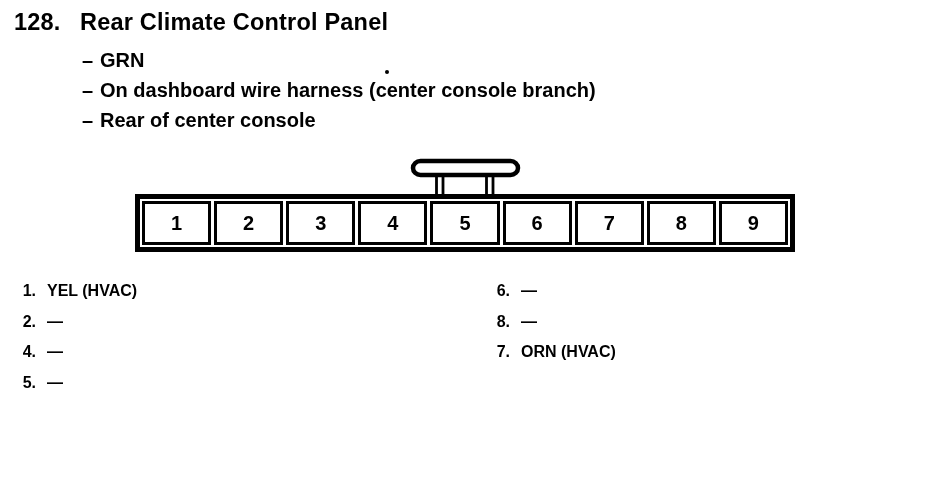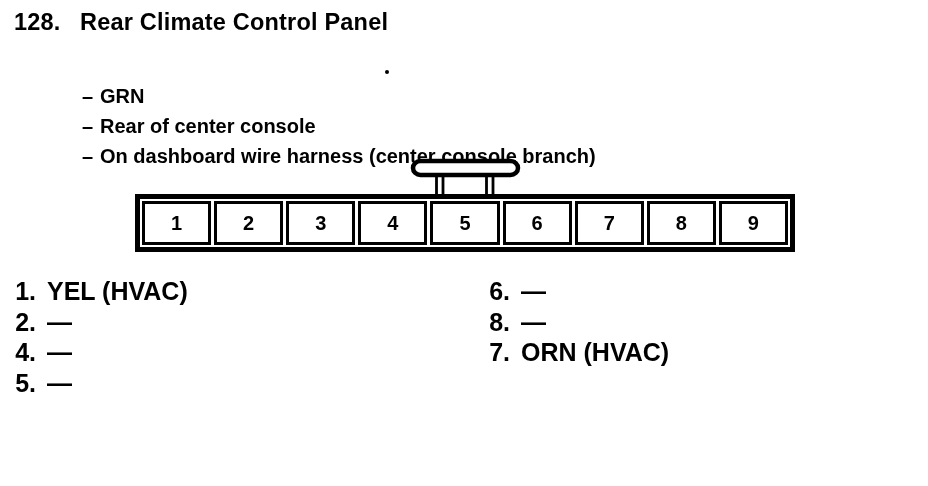--- a/index.html
+++ b/index.html
@@ -27,21 +27,20 @@
     display: inline-block;
     width: 66px;
   }
 
   
   .details {
     position: absolute;
     left: 82px;
     top: 45px;
     font-size: 20px;
-    margin-top: 36px;
   }
   .detail-line {
     line-height: 30px;
     white-space: nowrap;
   }
   .detail-dash {
     display: inline-block;
     width: 18px;
   }
 
@@ -88,21 +87,21 @@
     align-items: center;
     justify-content: center;
     font-size: 20px;
     font-weight: bold;
   }
 
   
   .pin-col {
     position: absolute;
     top: 276px;
-    font-size: 25px;
+    font-size: 16px;
   }
   .pin-col-left  { left: 14px;  }
   .pin-col-right { left: 470px; }
   .pin-row {
     line-height: 30.5px;
     white-space: nowrap;
   }
   .pin-num {
     display: inline-block;
     text-align: right;
@@ -118,24 +117,24 @@
 
   <div class="title-row">
     <span class="item-number">128.</span><span>Rear Climate Control Panel</span>
   </div>
 
   <div class="details">
     <div class="detail-line">
       <span class="detail-dash">–</span><span>GRN</span>
     </div>
     <div class="detail-line">
+      <span class="detail-dash">–</span><span>On dashboard wire harness (center console branch)</span>
+    </div>
+    <div class="detail-line">
       <span class="detail-dash">–</span><span>Rear of center console</span>
-    </div>
-    <div class="detail-line">
-      <span class="detail-dash">–</span><span>On dashboard wire harness (center console branch)</span>
     </div>
   </div>
 
   <div class="speck"></div>
 
   <svg class="latch" viewBox="0 0 124 44">
     <rect x="33.5" y="18" width="6.5" height="24" fill="#ffffff" stroke="#000000" stroke-width="2.8"></rect>
     <rect x="83.5" y="18" width="6.5" height="24" fill="#ffffff" stroke="#000000" stroke-width="2.8"></rect>
     <rect x="10" y="5" width="105" height="14" rx="7.5" fill="#ffffff" stroke="#000000" stroke-width="4.5"></rect>
   </svg>

